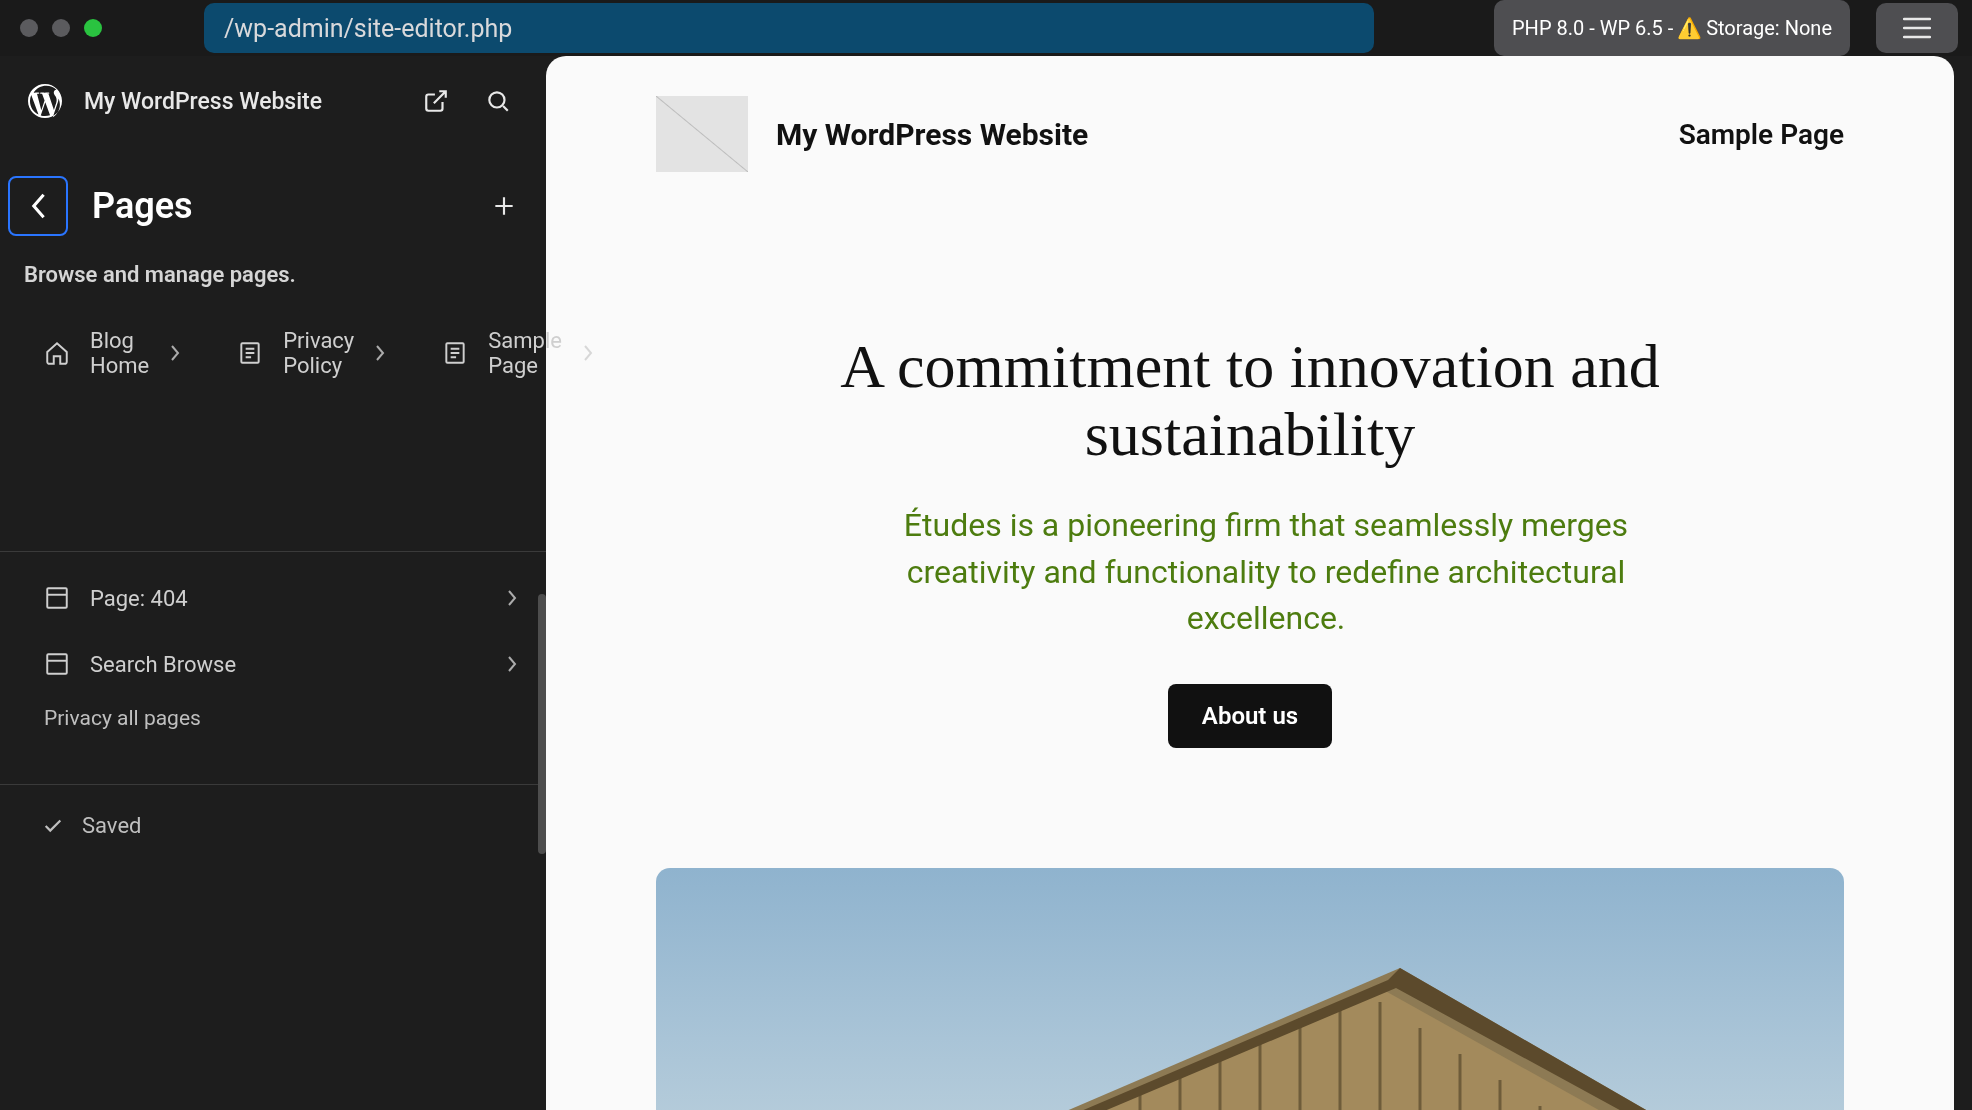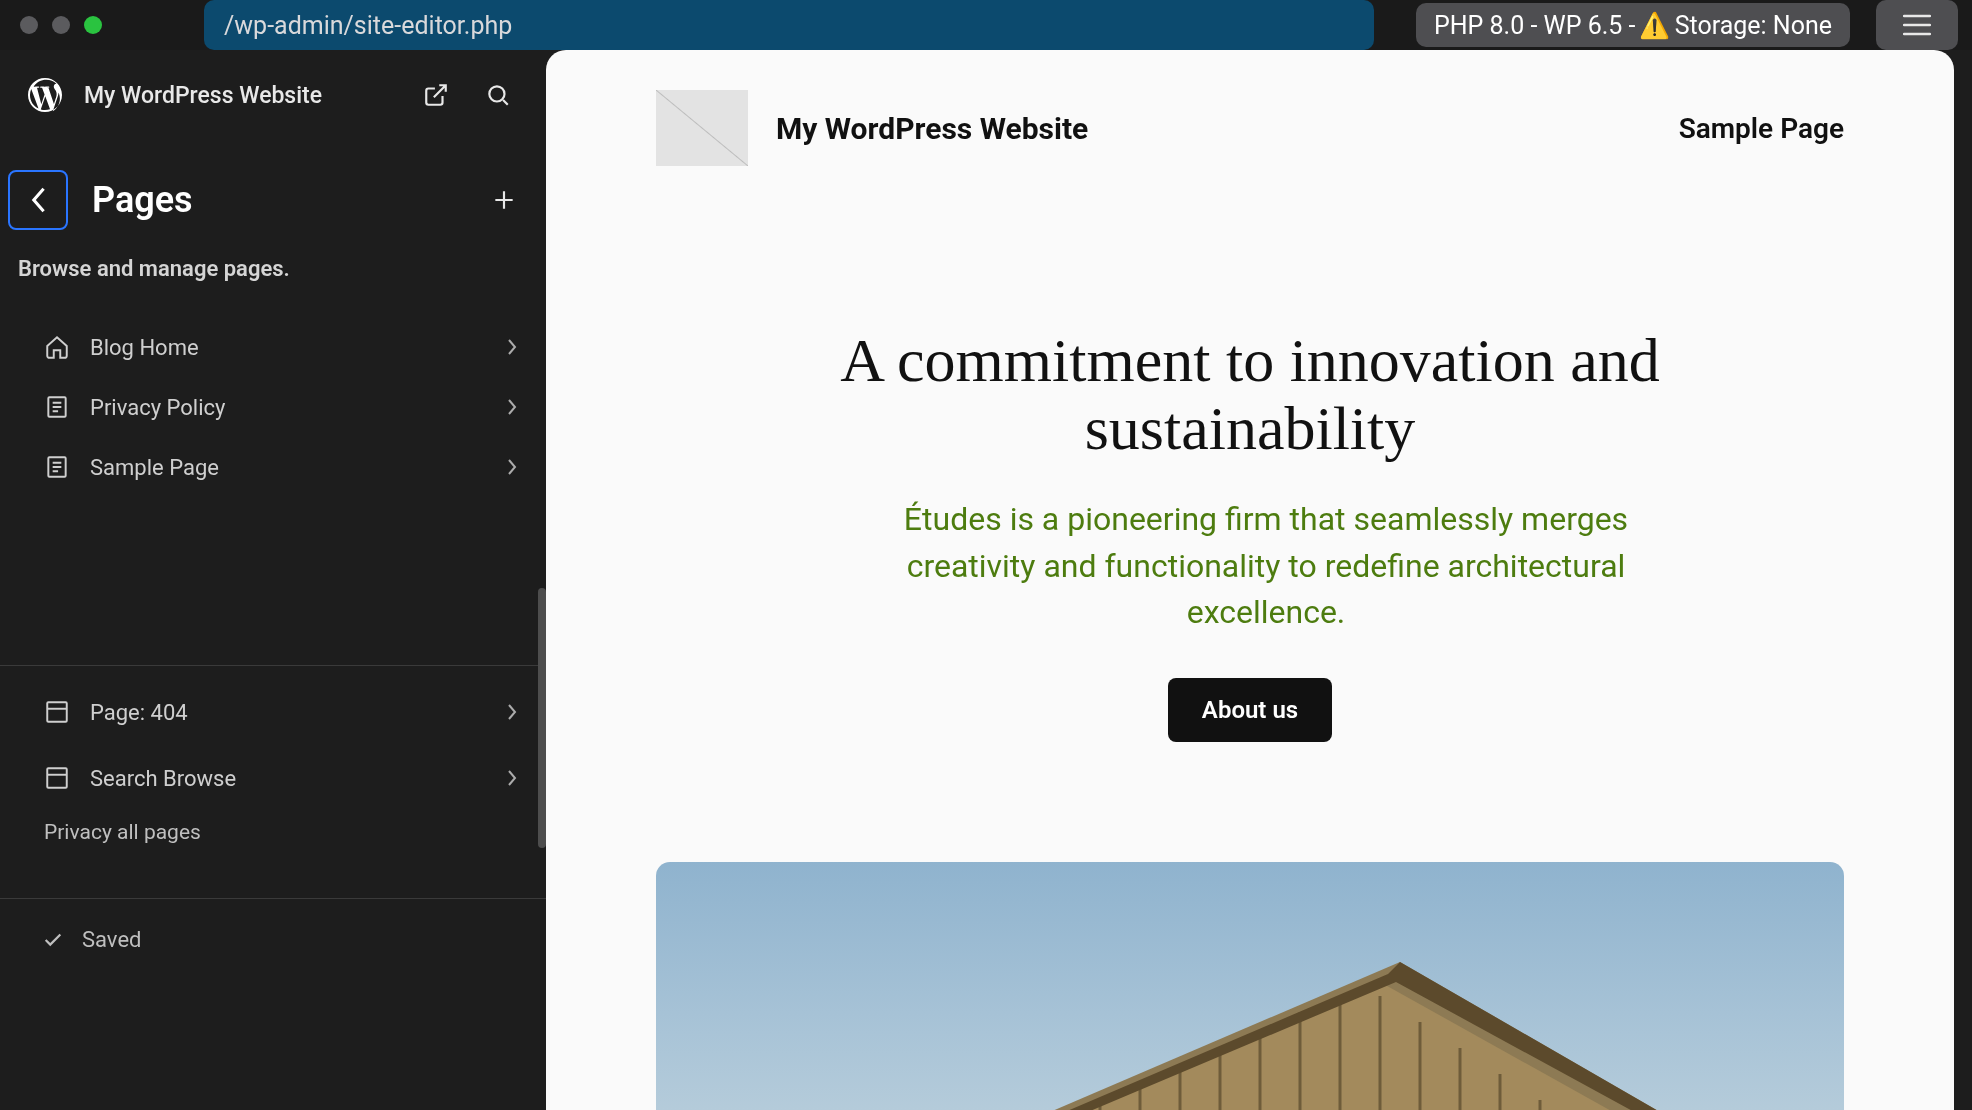--- a/index.html
+++ b/index.html
@@ -6,42 +6,42 @@
   html, body { width: 1972px; height: 1110px; font-family: -apple-system, BlinkMacSystemFont, "Segoe UI", Roboto, sans-serif; background:#000; overflow:hidden; }
   .chrome { display:flex; flex-direction:column; width:100%; height:100%; background:#1a1a1a; }
 
   
   .topbar { display:flex; align-items:center; height:76px; padding:0 14px; background:#1a1a1a; gap:12px; }
   .traffic { display:flex; gap:14px; margin-left:6px; margin-right:90px; }
   .dot { width:18px; height:18px; border-radius:50%; }
   .dot.r{background:#5b5b5e;} .dot.y{background:#5b5b5e;} .dot.g{background:#2ac340;}
   .url { flex:0 0 1170px; height:50px; background:#0c4a6e; border-radius:10px; display:flex; align-items:center; padding:0 20px; color:#d9d9db; font-size:25px; }
   .spacer { flex:1; }
-  .statuspill { height:44px; background:#4e4e51; border-radius:10px; display:flex; align-items:center; padding:16px 18px; color:#fff; font-size:25px; gap:4px; }
+  .statuspill { height:56px; background:#4e4e51; border-radius:10px; display:flex; align-items:center; padding:16px 18px; color:#fff; font-size:20px; gap:4px; }
   .statuspill .warn { color:#f0b429; }
   .menubtn { width:82px; height:50px; background:#4e4e51; border-radius:10px; display:flex; align-items:center; justify-content:center; margin-left:14px; }
 
   
   .body { flex:1; display:flex; background:#1d1d1d; }
 
   
   .sidebar { width:546px; background:#1d1d1d; display:flex; flex-direction:column; color:#e6e6e6; position:relative; }
   .sb-head { display:flex; align-items:center; height:90px; padding:0 28px; gap:22px; }
   .wp-logo svg{display:block;}
   .site-name { font-size:23px; color:#e8e8e8; font-weight:500; flex:1; }
   .iconbtn { width:40px; height:40px; display:flex; align-items:center; justify-content:center; color:#e8e8e8; cursor:pointer; }
 
   .sb-title-row { display:flex; align-items:center; padding:30px 22px 8px 8px; gap:24px; }
   .back-btn { width:60px; height:60px; border:2px solid #2a75ff; border-radius:8px; display:flex; align-items:center; justify-content:center; cursor:pointer; }
   .sb-title { font-size:36px; font-weight:600; color:#fff; flex:1; }
   .plus-btn { width:40px; height:40px; display:flex; align-items:center; justify-content:center; color:#e8e8e8; cursor:pointer; }
 
-  .sb-sub { padding:18px 18px 20px; font-size:22px; color:#d5d5d5; font-weight:600; }
-
-  .sb-list { padding:18px 10px 0 26px; display:flex; flex-direction:column; gap:4px; }
+  .sb-sub { padding:18px 24px 20px; font-size:22px; color:#d5d5d5; font-weight:600; }
+
+  .sb-list { padding:18px 10px 0 26px; display:flex; gap:20px; }
   .sb-item { display:flex; align-items:center; height:56px; padding:0 18px; border-radius:6px; cursor:pointer; color:#cfcfcf; gap:20px; }
   .sb-item .lbl{ font-size:22px; flex:1; }
   .sb-item svg.ico{ flex:0 0 26px; }
   .sb-item .chev{ opacity:.8; }
 
   .sb-divider{ height:1px; background:#3a3a3a; margin:170px 0 0 0;}
   .sb-list2 { padding:18px 10px 0 26px; display:flex; flex-direction:column; gap:10px; }
   .sb-manage { padding:14px 44px; font-size:21px; color:#bfbfbf; cursor:pointer; }
 
   .sb-footer-div{ height:1px; background:#3a3a3a; margin-top:40px;}

